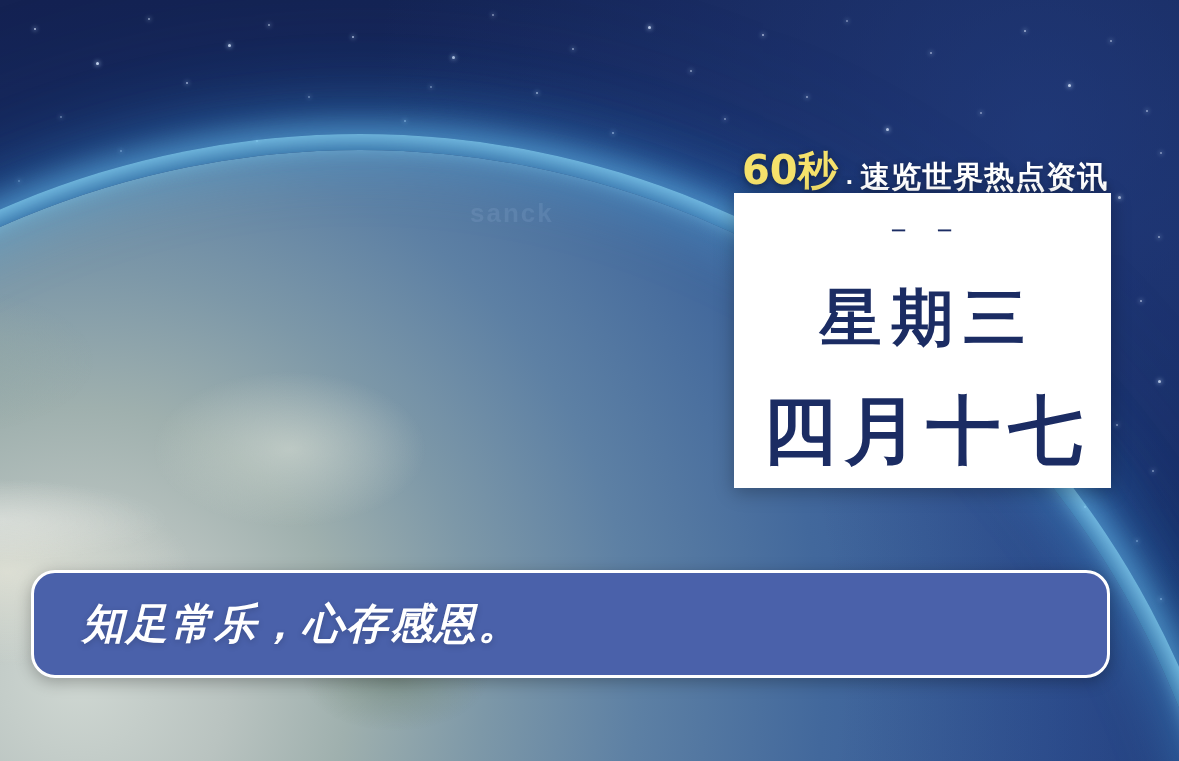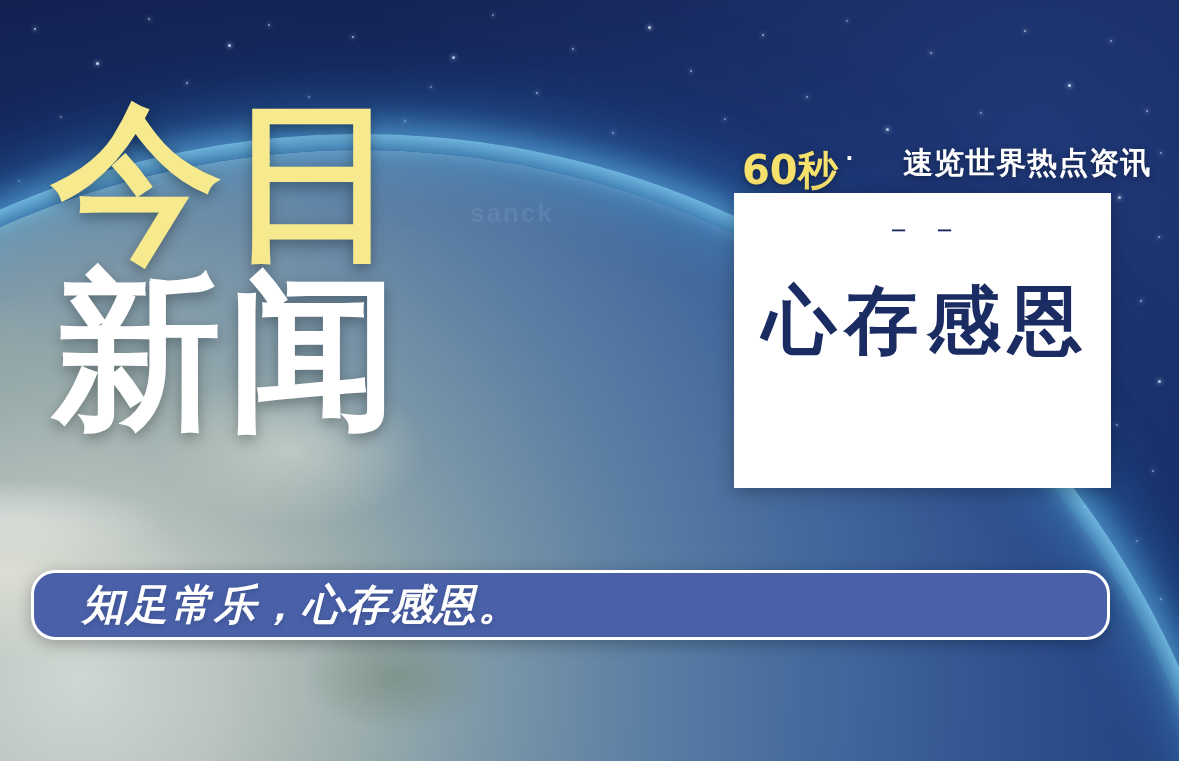--- a/index.html
+++ b/index.html
@@ -141,38 +141,37 @@
     color:#1b2c63;
     font-size:22px; font-weight:700;
     letter-spacing:0px;
     box-shadow:0 2px 8px rgba(0,0,0,.25);
     white-space:nowrap;
   }
 
   
   .tagline{
     position:absolute; left:742px; top:143px;
-    display:flex; align-items:flex-start;
+    display:flex; align-items:flex-end;
     white-space:nowrap;
     text-shadow:0 2px 7px rgba(0,0,0,.40);
   }
   .tag-60{
     font-size:40px; font-weight:900;
     color:#f5e16b;
     letter-spacing:0px;
     font-family:"DejaVu Sans","Liberation Sans",sans-serif;
   }
   .tag-dot{
     font-size:26px; color:#ffffff; font-weight:900;
     margin:0 6px 0 8px;
   }
   .tag-text{
     font-size:30px; font-weight:800; color:#ffffff;
     letter-spacing:1px;
-    margin-left:43px;
   }
 
   
   .card{
     position:absolute; left:734px; top:193px;
     width:377px; height:295px;
     background:#ffffff;
     box-shadow:0 4px 18px rgba(0,0,0,.28);
     display:flex; flex-direction:column;
     align-items:center; justify-content:flex-start;
@@ -195,21 +194,21 @@
   .card-lunar{
     margin-top:22px;
     font-size:74px; font-weight:900;
     letter-spacing:8px;
     text-indent:8px;
   }
 
   
   .quote-banner{
     position:absolute; left:31px; top:570px;
-    width:1079px; height:70px;
+    width:1079px; height:108px;
     background:#4a61aa;
     border:3px solid #ffffff;
     border-radius:24px;
     display:flex; align-items:center;
     padding-left:48px;
     box-shadow:0 4px 16px rgba(0,0,0,.28);
   }
   .quote-text{
     color:#ffffff;
     font-size:42px;
@@ -301,37 +300,34 @@
 
   <div class="earth-wrap">
     <div class="earth-globe"></div>
     <div class="earth-shade"></div>
   </div>
   <div class="earth-limb"></div>
   <div class="earth-haze"></div>
 
   <div class="watermark">sanck</div>
 
-  <div class="title">
-    <span class="title-line1">今日</span>
-    <span class="title-line2">新闻</span>
-  </div>
 
 
   <div class="tagline">
     <span class="tag-60">60秒</span>
     <span class="tag-dot">·</span>
     <span class="tag-text">速览世界热点资讯</span>
   </div>
 
   <div class="card">
     <div class="card-issue">
       <span class="dash">－</span>
       <span class="dash">－</span>
     </div>
-    <div class="card-lunar">心存感恩</div>
+    <div class="card-weekday">星期三</div>
+    <div class="card-lunar">四月十七</div>
   </div>
 
   <div class="quote-banner">
     <span class="quote-text">知足常乐，心存感恩。</span>
   </div>
 
 </div>
 
 </body></html>

